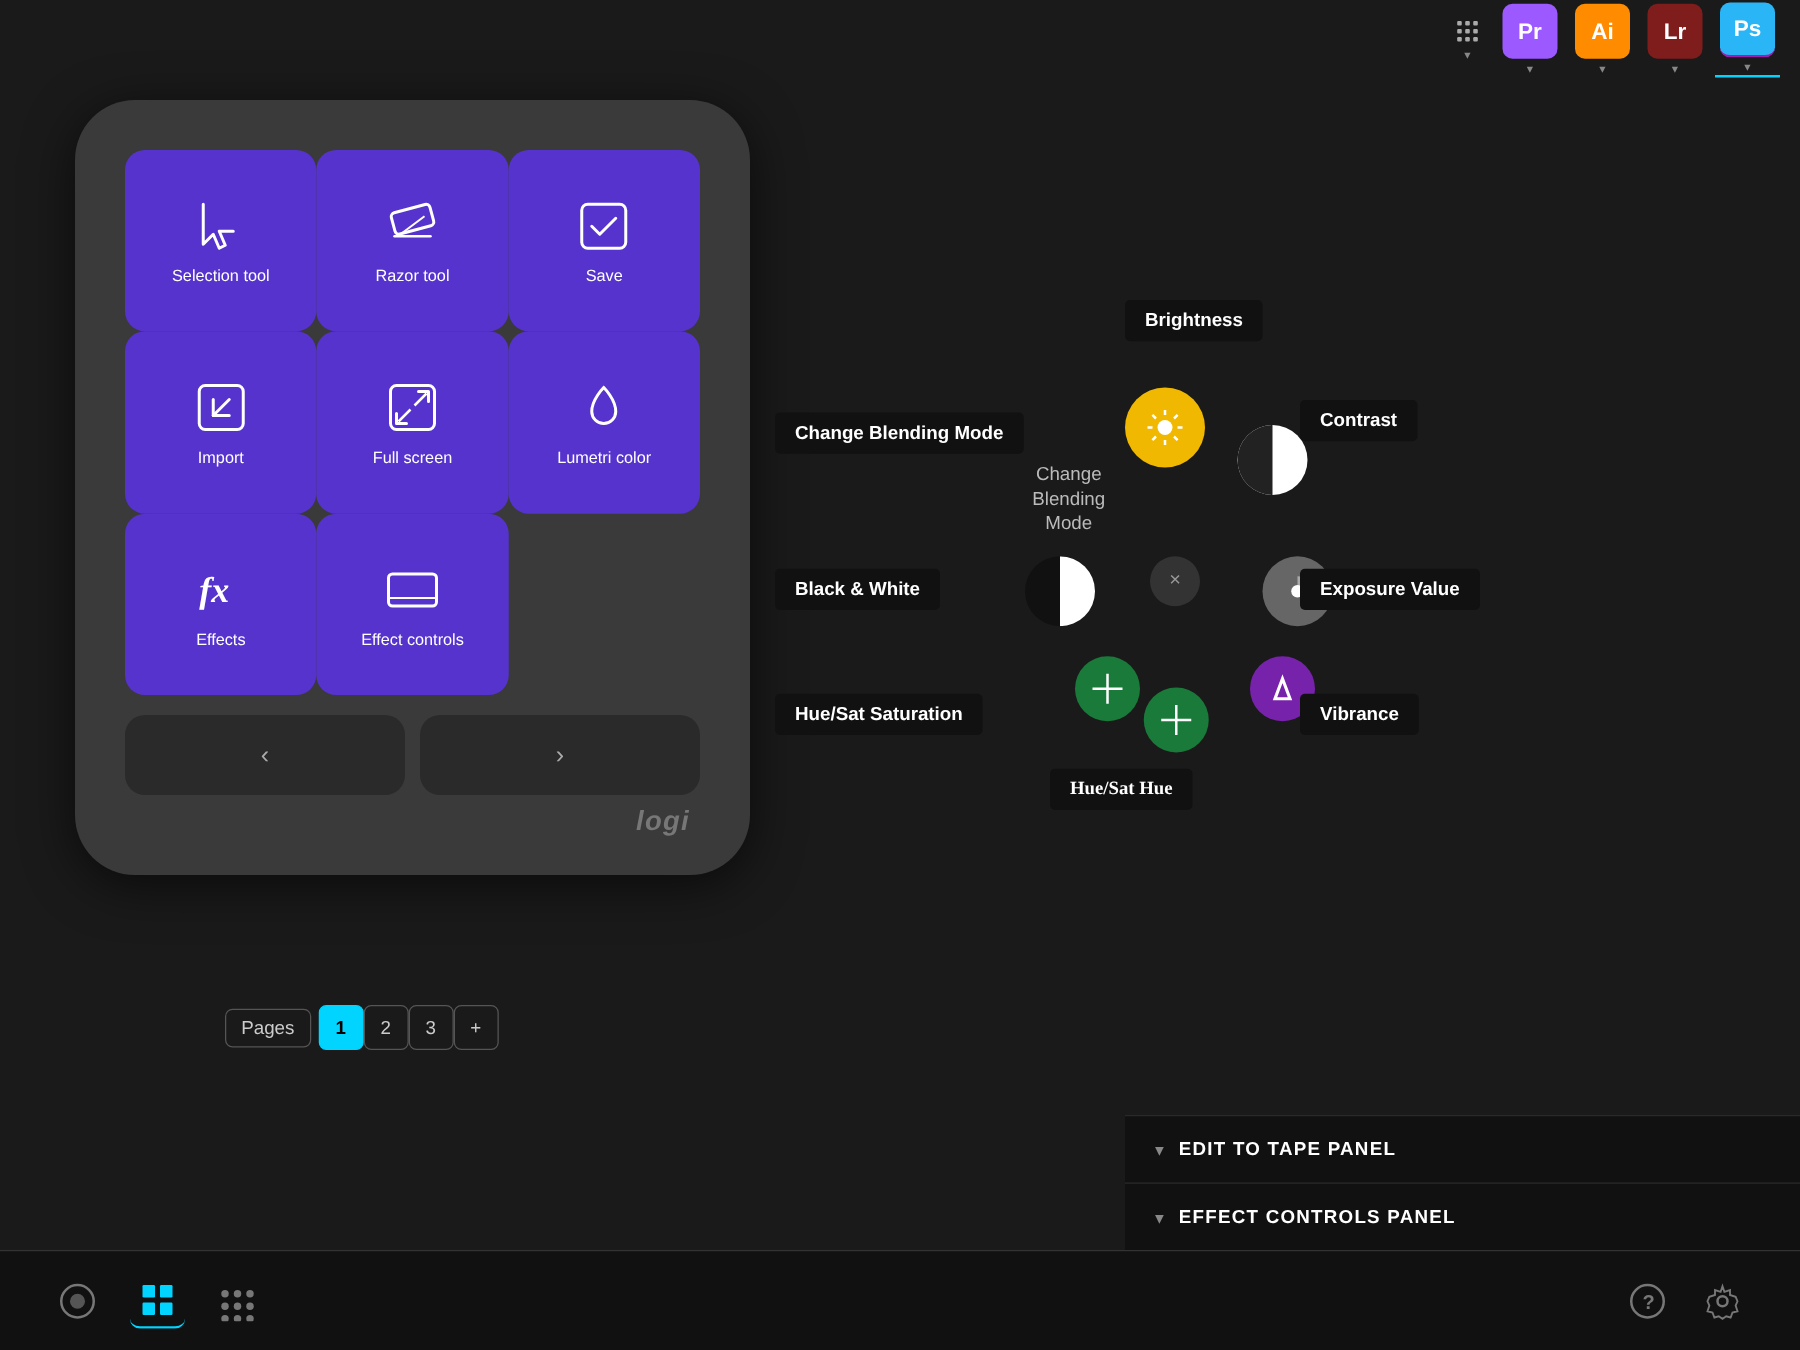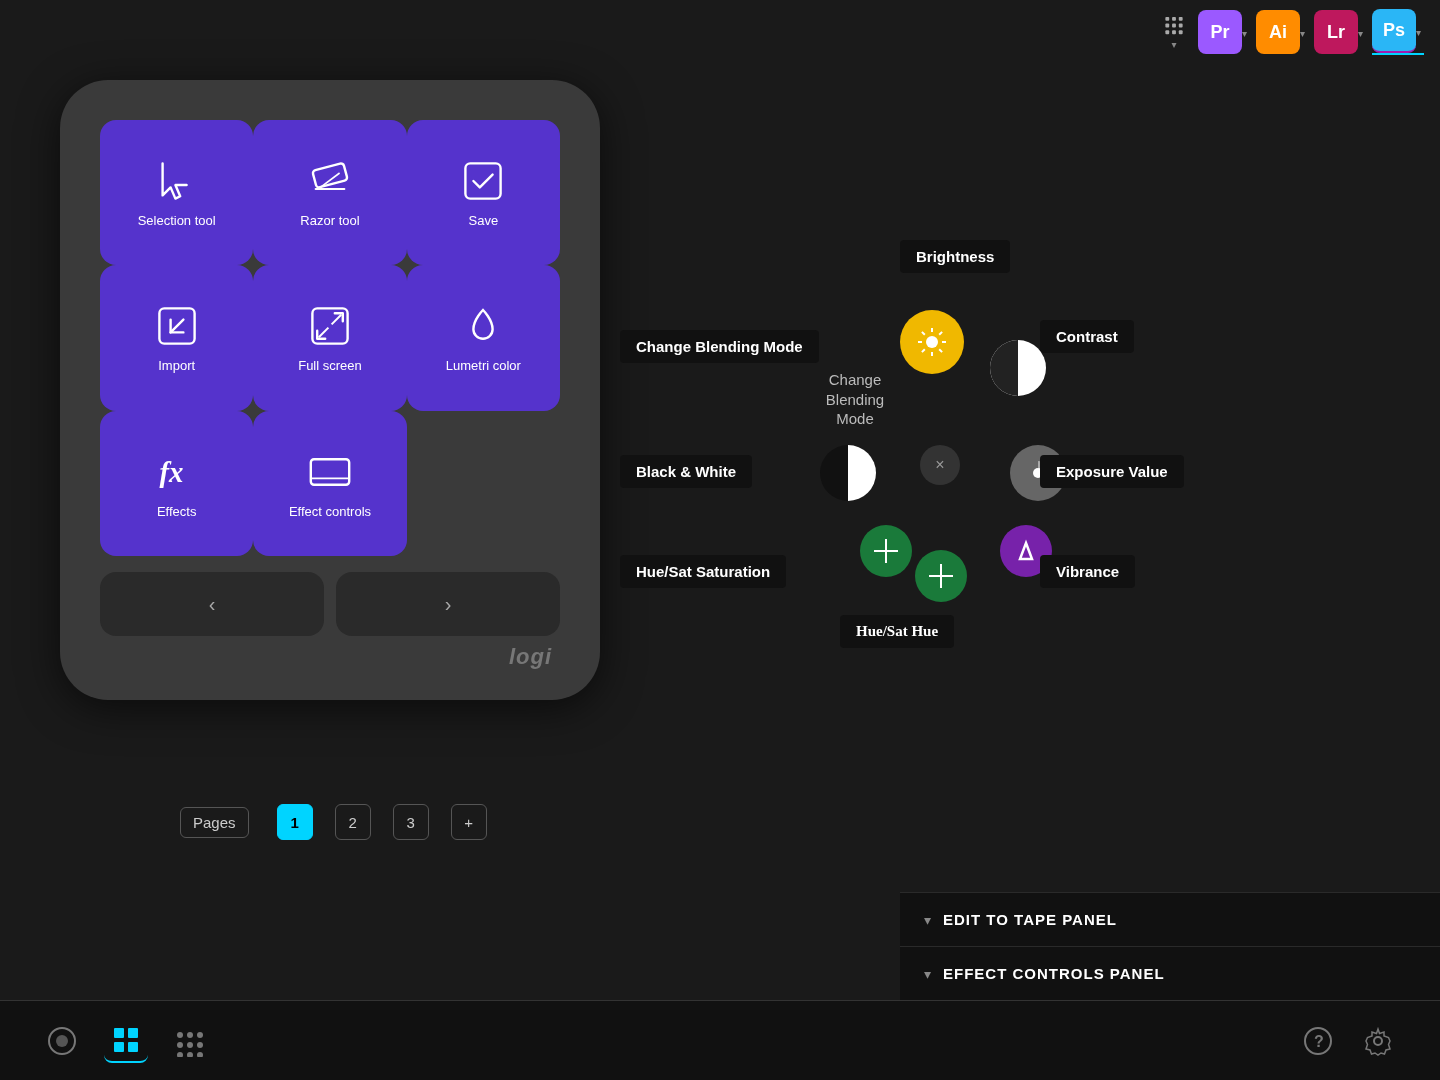--- a/index.html
+++ b/index.html
@@ -27,38 +27,38 @@
       display: flex;
       flex-direction: column;
       align-items: center;
       justify-content: center;
       width: 36px;
       height: 36px;
     }
     .nav-apps-grid svg { color: #aaa; }
     .nav-app-item {
       display: flex;
-      flex-direction: row;
+      flex-direction: column;
       align-items: center;
       width: 52px;
     }
     .nav-app-icon {
       width: 44px;
       height: 44px;
       border-radius: 8px;
       display: flex;
       align-items: center;
       justify-content: center;
       font-weight: 900;
       font-size: 18px;
       color: white;
     }
     .nav-app-pr { background: #9b59ff; }
     .nav-app-ai { background: #ff8c00; }
-    .nav-app-lr { background: #be185d; }
+    .nav-app-lr { background: #7f1d1d; }
     .nav-app-ps { background: #2ab6f6; }
     .nav-chevron {
       font-size: 10px;
       color: #888;
       margin-top: 2px;
     }
     .nav-app-item.active .nav-app-icon { border-bottom: 2px solid #a21caf; }
 
     
     .device-container {
@@ -128,21 +128,21 @@
       margin-top: -4px;
     }
 
     
     .pages-row {
       position: absolute;
       bottom: 240px;
       left: 180px;
       display: flex;
       align-items: center;
-      gap: 22px;
+      gap: 0;
     }
     .pages-label {
       color: #ccc;
       font-size: 15px;
       margin-right: 6px;
       padding: 6px 12px;
       border: 1px solid #555;
       border-radius: 6px;
     }
     .page-btn {

